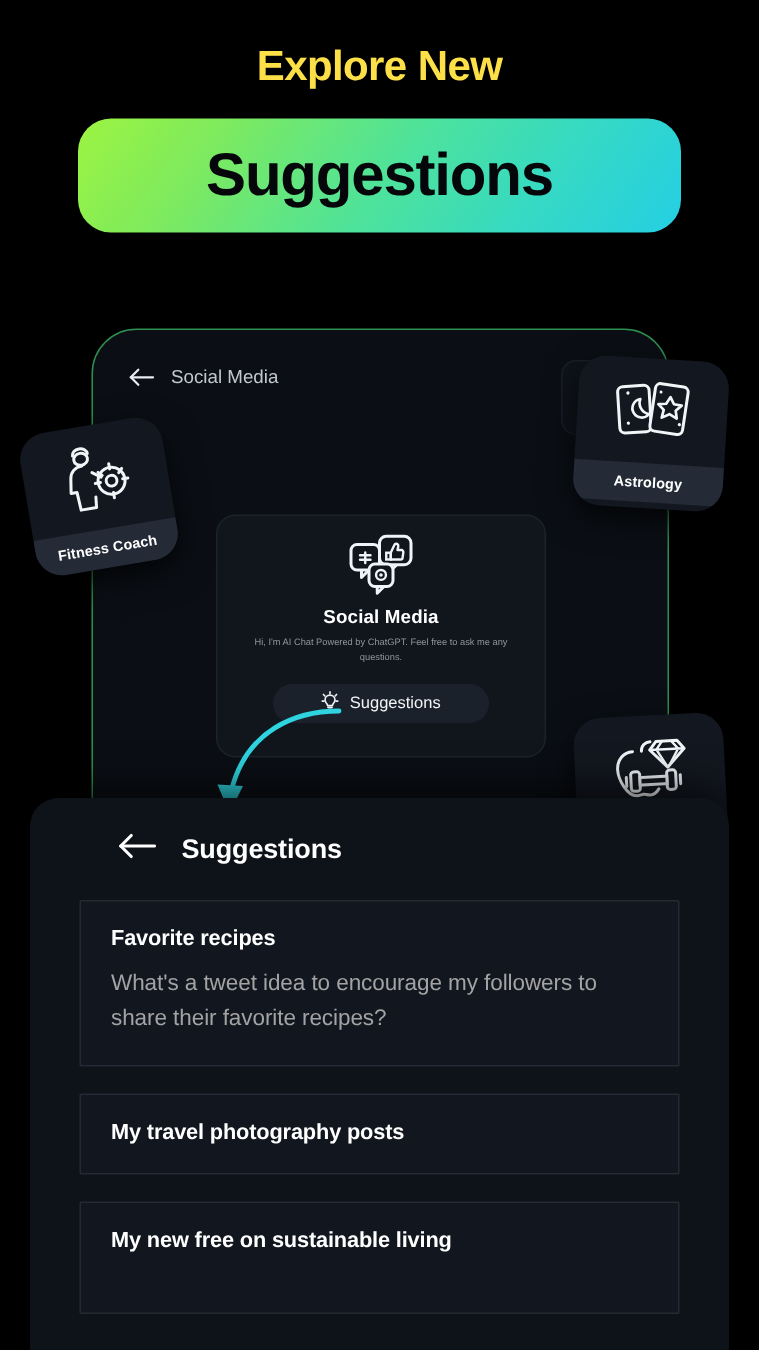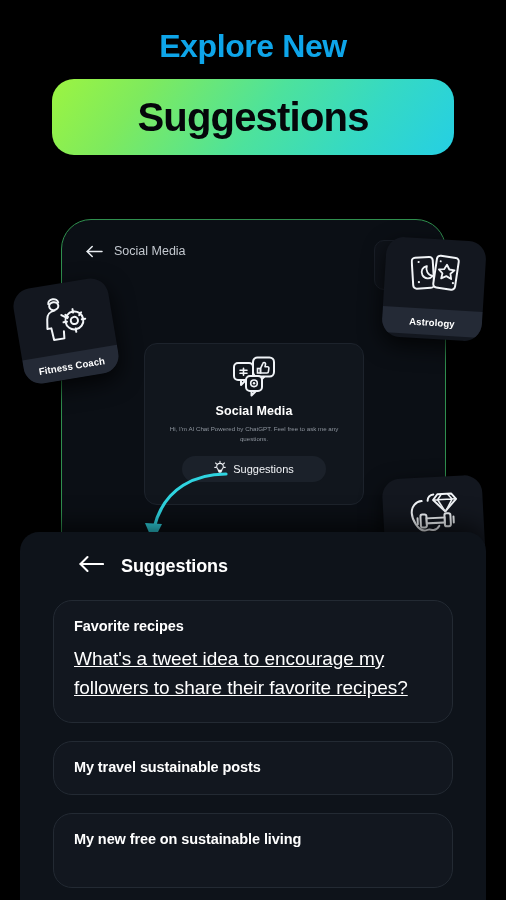--- a/index.html
+++ b/index.html
@@ -20,23 +20,23 @@
     overflow: hidden;
   }
 
   
   .hero-title {
     position: absolute;
     top: 28px;
     left: 0;
     width: 506px;
     text-align: center;
-    font-size: 32px;
-    font-weight: 700;
-    color: #0ea5e9;
+    font-size: 28px;
+    font-weight: 700;
+    color: #fde047;
     letter-spacing: -0.4px;
   }
 
   .hero-banner {
     position: absolute;
     top: 79px;
     left: 52px;
     width: 402px;
     height: 76px;
     border-radius: 22px;
@@ -210,37 +210,36 @@
   .sheet-title {
     font-size: 18px;
     font-weight: 600;
     color: #ffffff;
     letter-spacing: -0.1px;
   }
 
   .sugg-item {
     margin: 0 5px 18px;
     border: 1px solid #232a33;
-    border-radius: 19px;
+    border-radius: 1px;
     background: #12171f;
     padding: 17px 20px 19px;
   }
   .sugg-item-title {
     font-size: 14.5px;
     font-weight: 700;
     color: #ffffff;
     letter-spacing: -0.1px;
   }
   .sugg-item-body {
     margin-top: 10px;
-    font-size: 19px;
+    font-size: 15px;
     line-height: 1.55;
-    color: #ffffff;
+    color: #a3a3a3;
     letter-spacing: -0.05px;
-    text-decoration: underline;
   }
   .sugg-item.is-clipped { padding-bottom: 40px; }
 </style>
 </head>
 <body>
 
 <div id="stage">
 
   <div class="hero-title">Explore New</div>
 
@@ -356,21 +355,21 @@
       </span>
       <span class="sheet-title">Suggestions</span>
     </div>
 
     <div class="sugg-item">
       <div class="sugg-item-title">Favorite recipes</div>
       <div class="sugg-item-body">What's a tweet idea to encourage my followers to share their favorite recipes?</div>
     </div>
 
     <div class="sugg-item">
-      <div class="sugg-item-title">My travel sustainable posts</div>
+      <div class="sugg-item-title">My travel photography posts</div>
     </div>
 
     <div class="sugg-item is-clipped">
       <div class="sugg-item-title">My new free on sustainable living</div>
     </div>
   </div>
 
 </div>
 
 </body></html>

